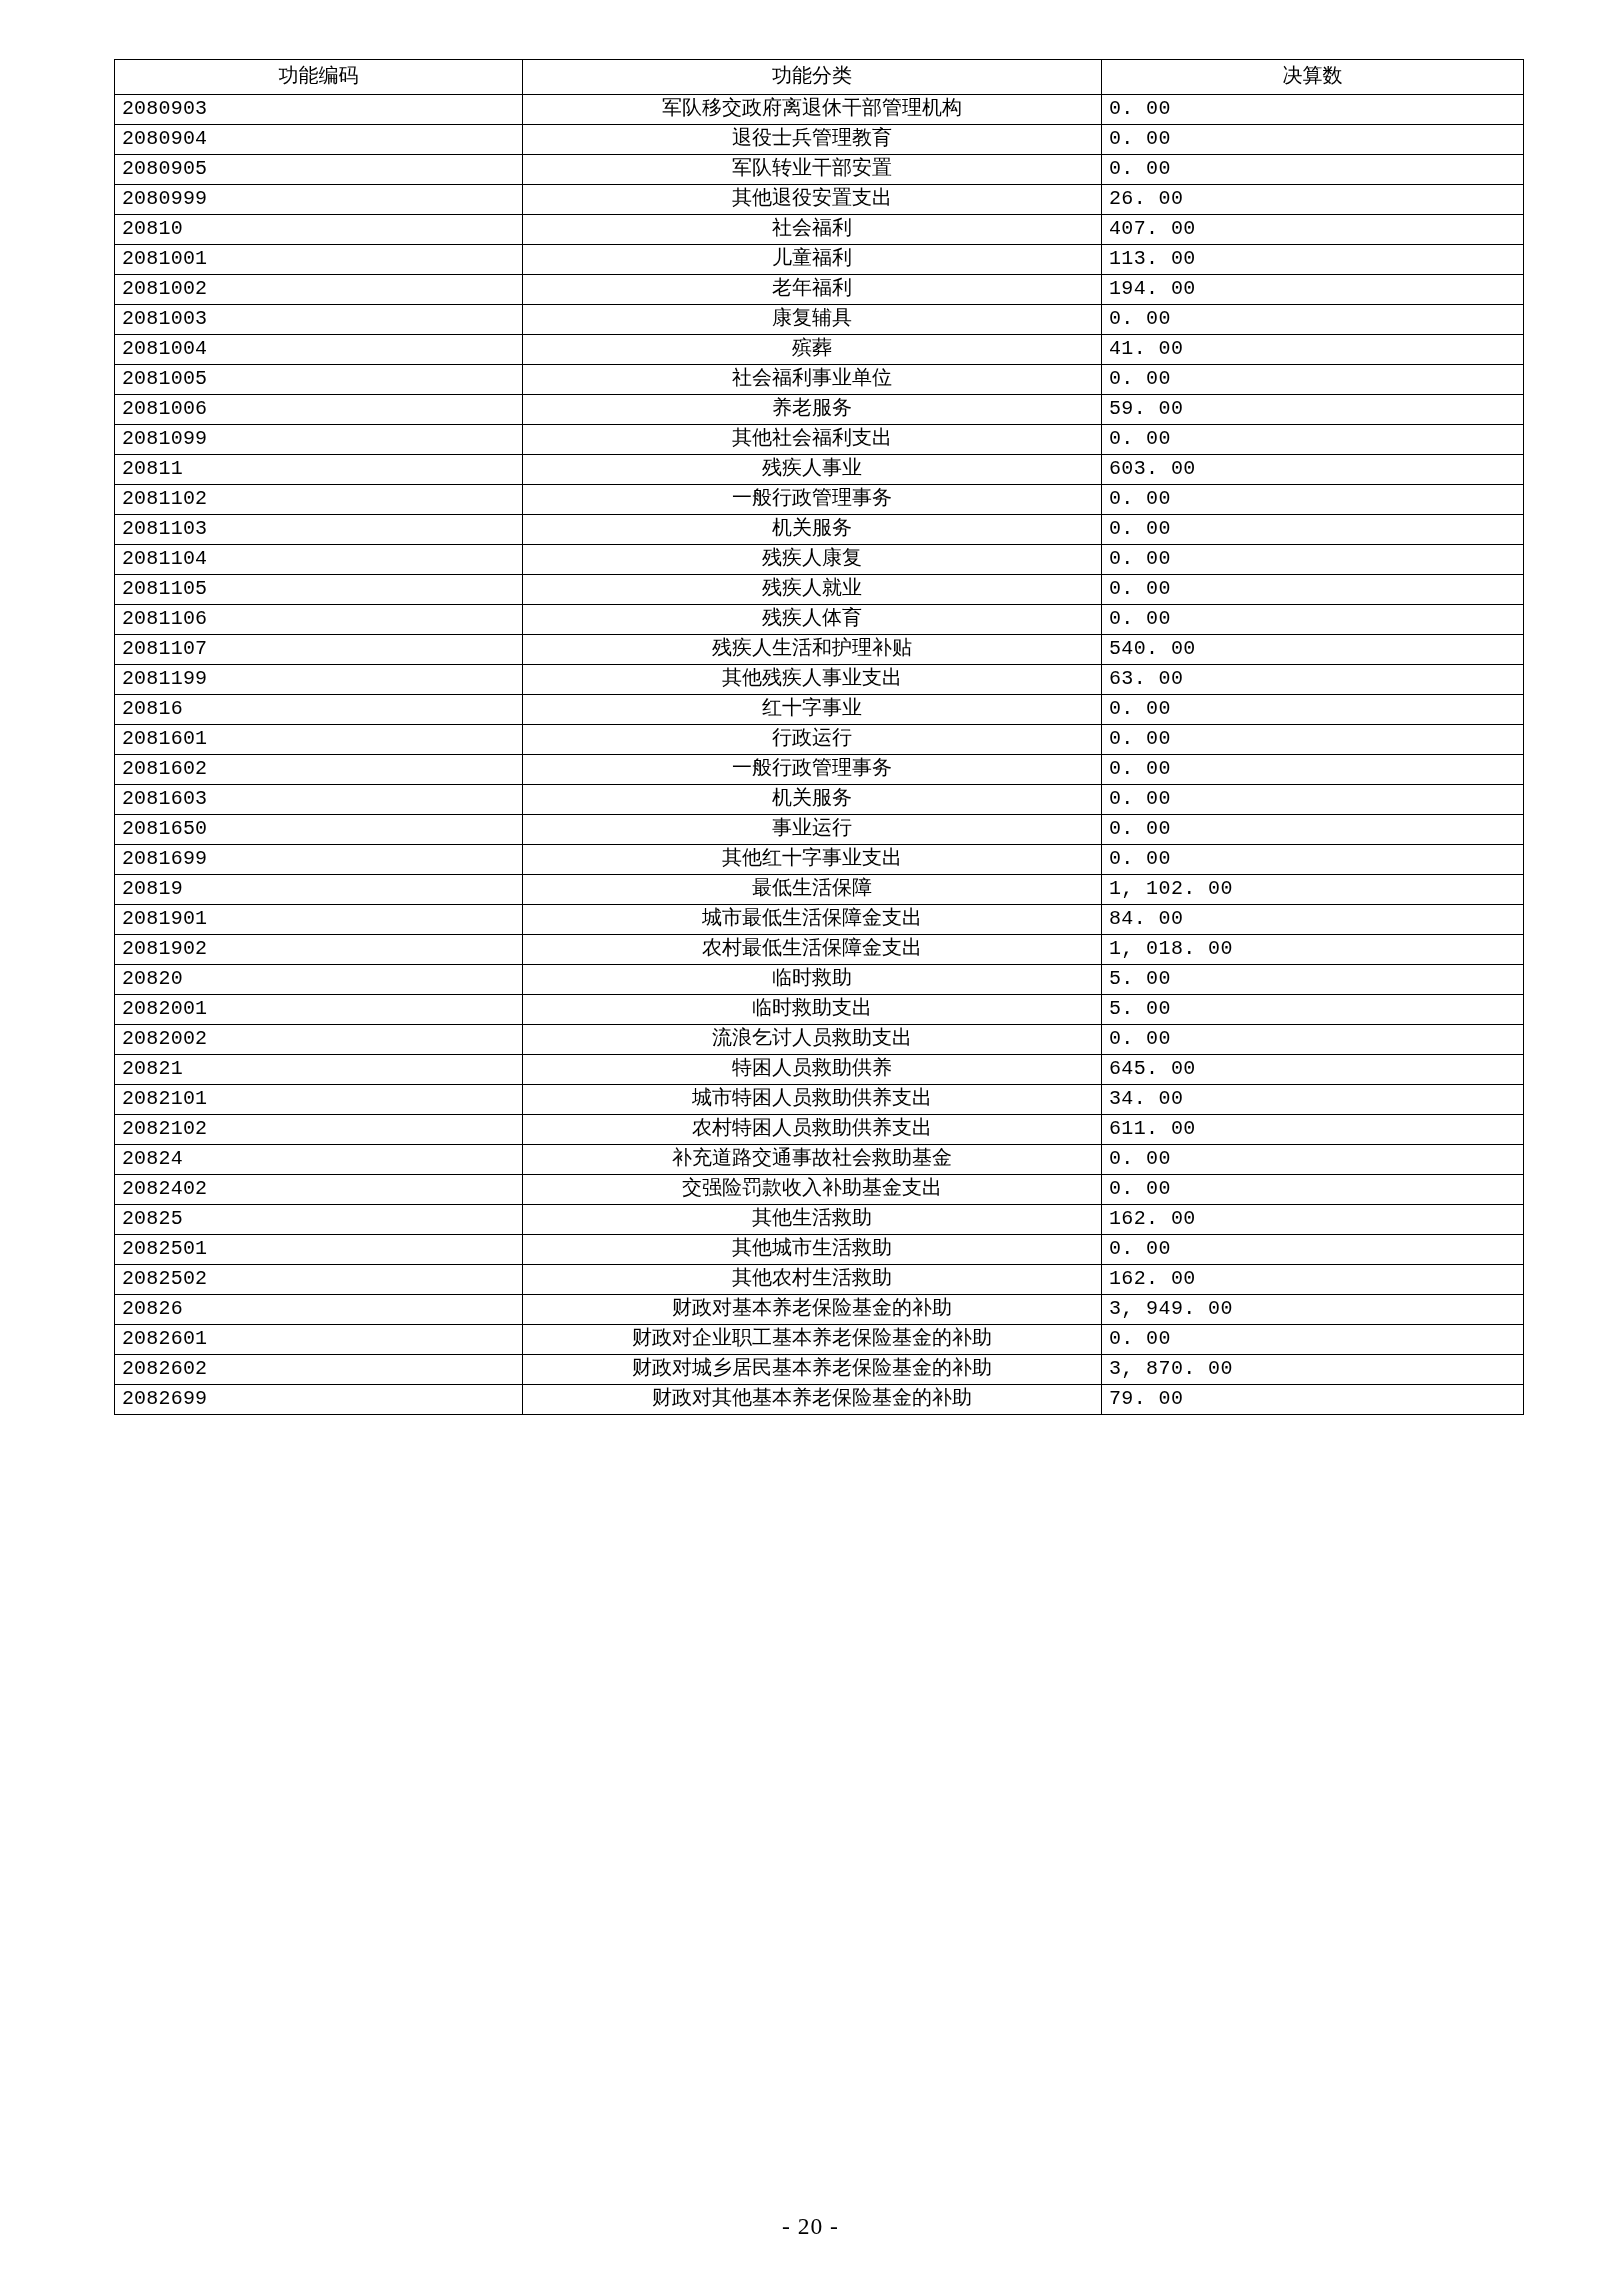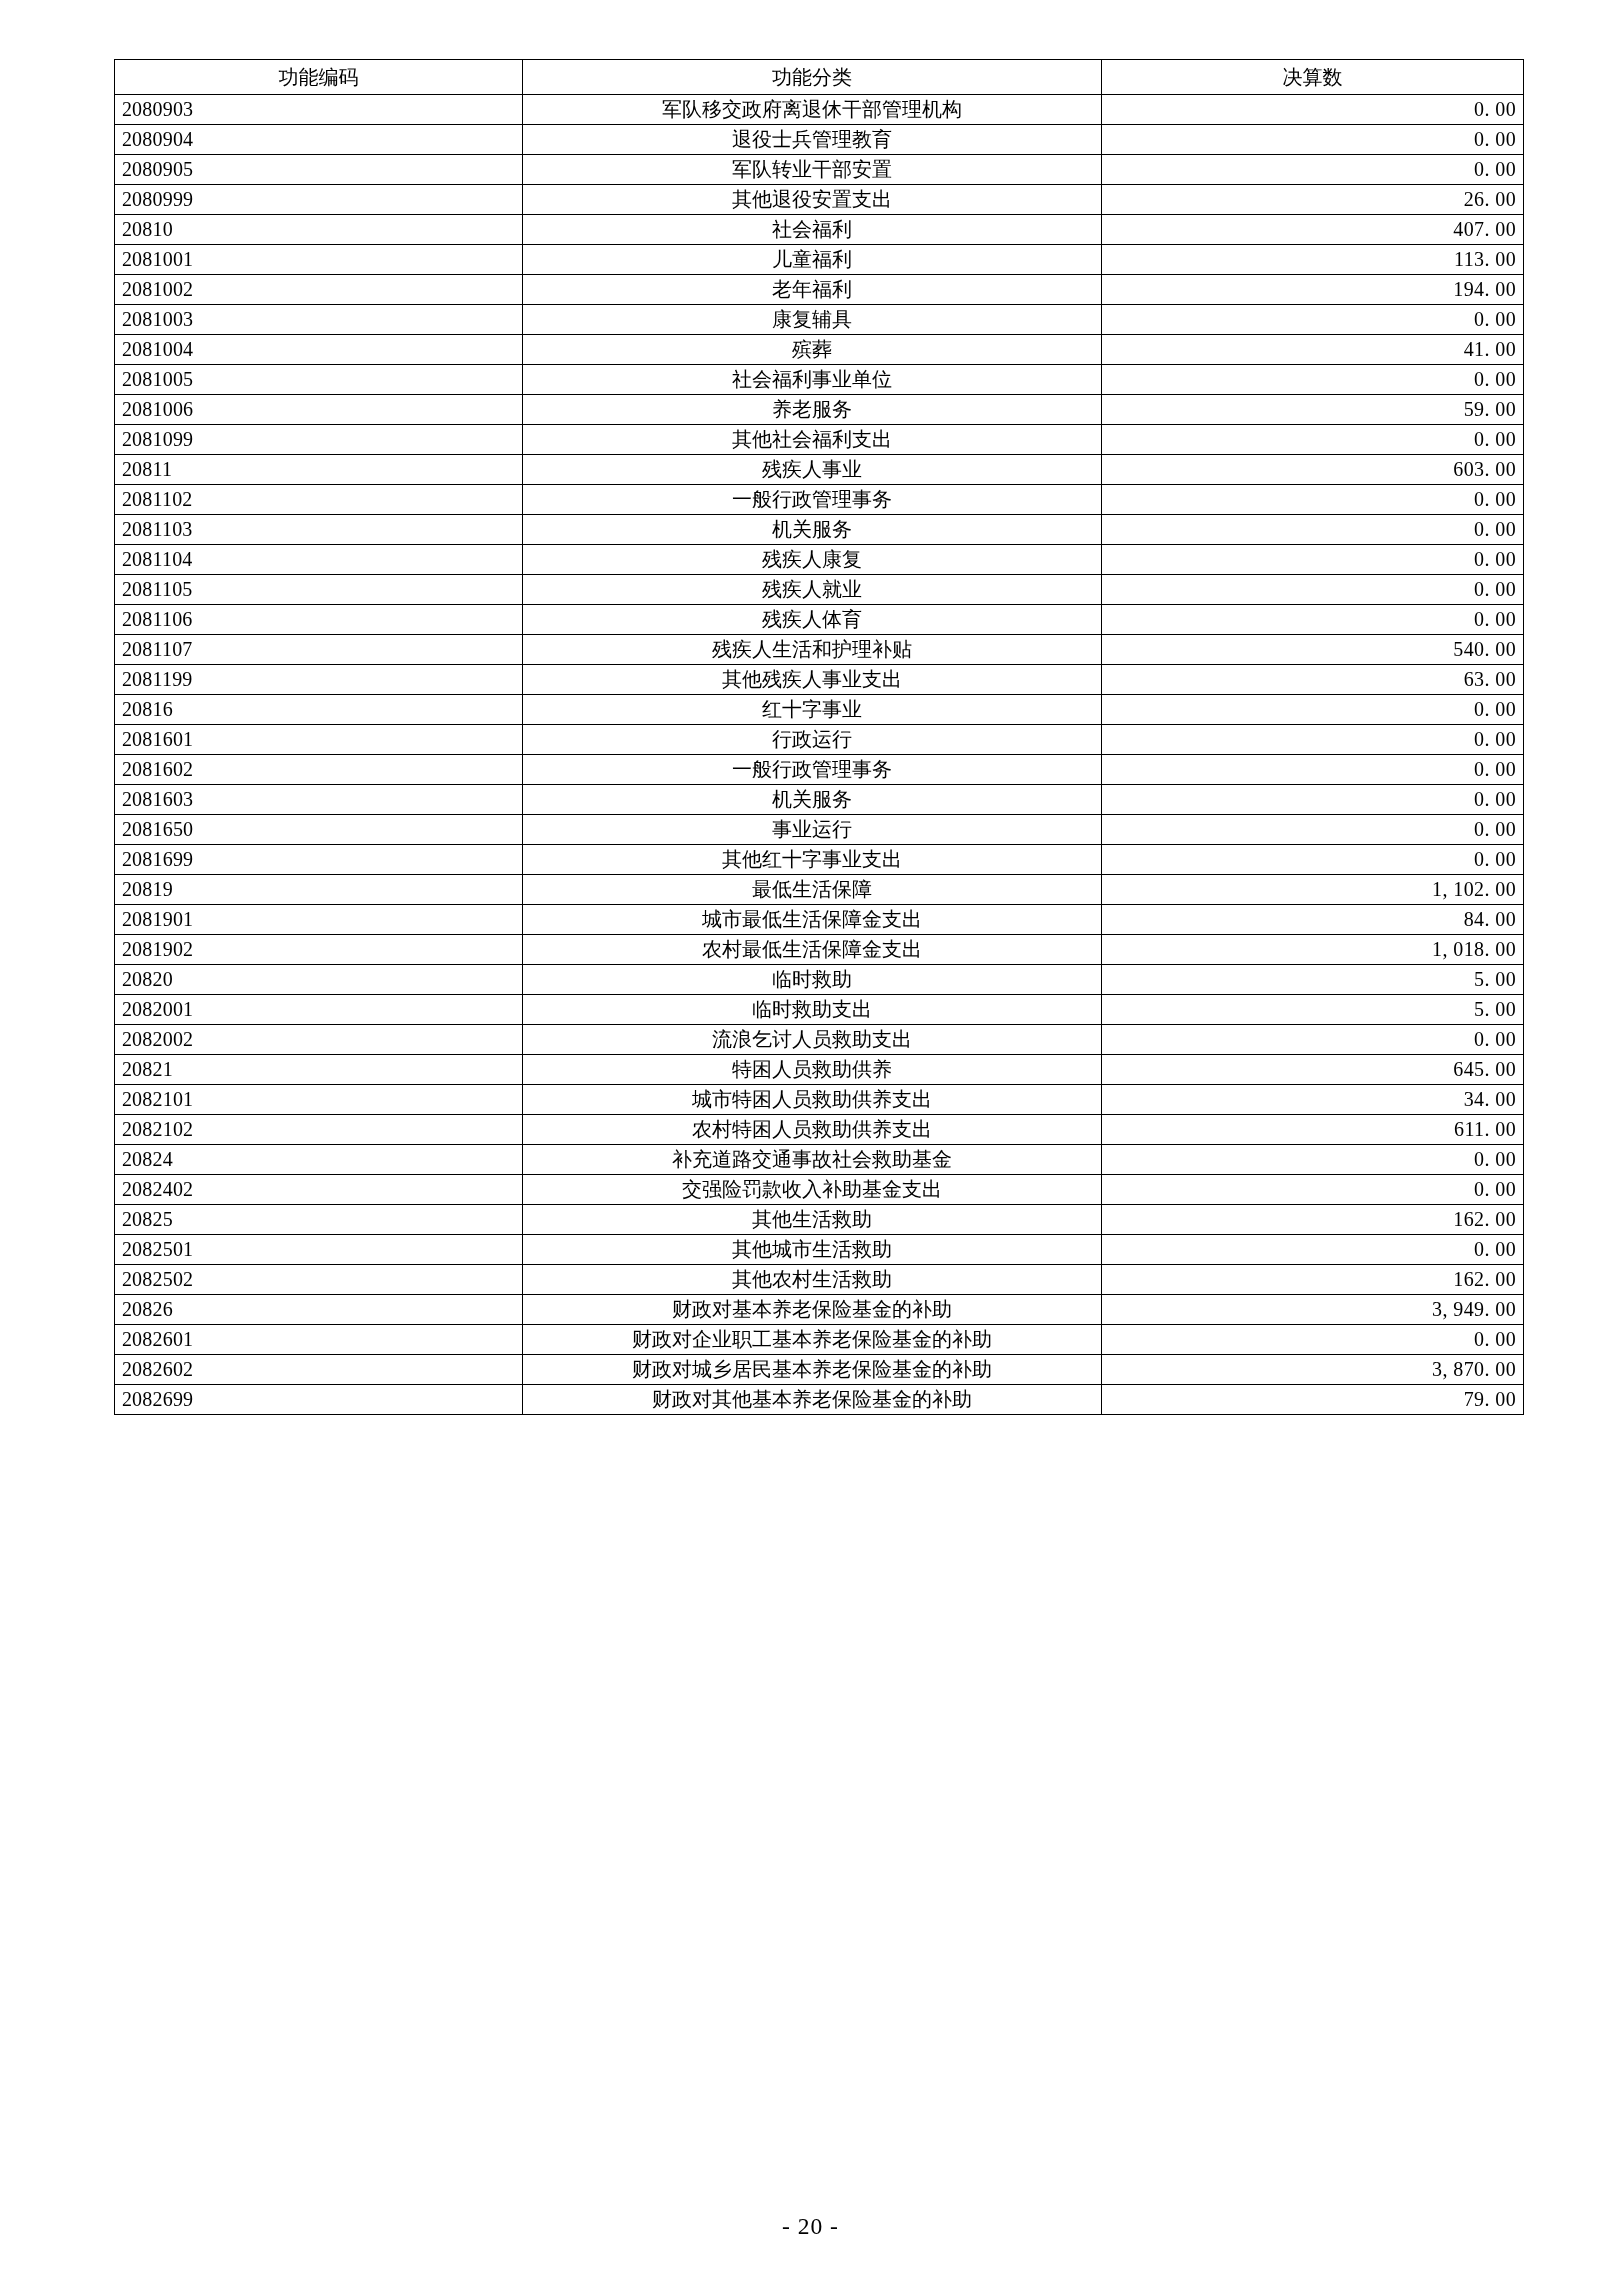--- a/index.html
+++ b/index.html
@@ -20,20 +20,21 @@
     left: 0;
     top: 0;
     width: 1621px;
     height: 2293px;
   }
   .table-wrap {
     position: absolute;
     left: 114px;
     top: 59px;
     width: 1409px;
+    font-family: Liberation Mono, monospace;
   }
   table.budget {
     border-collapse: collapse;
     width: 1409px;
     table-layout: fixed;
   }
   table.budget col.c-code  { width: 408px; }
   table.budget col.c-name  { width: 579px; }
   table.budget col.c-value { width: 422px; }
 
@@ -56,21 +57,21 @@
   }
   td.code {
     text-align: left;
     letter-spacing: 0.2px;
     margin-left: 28px;
   }
   td.name {
     text-align: center;
   }
   td.value {
-    text-align: right;
+    text-align: left;
     letter-spacing: 0.4px;
     padding-right: 8.8px;
   }
   
   td.value, th.h-value {
     font-variant-numeric: tabular-nums;
   }
   .footer {
     position: absolute;
     left: 0;

